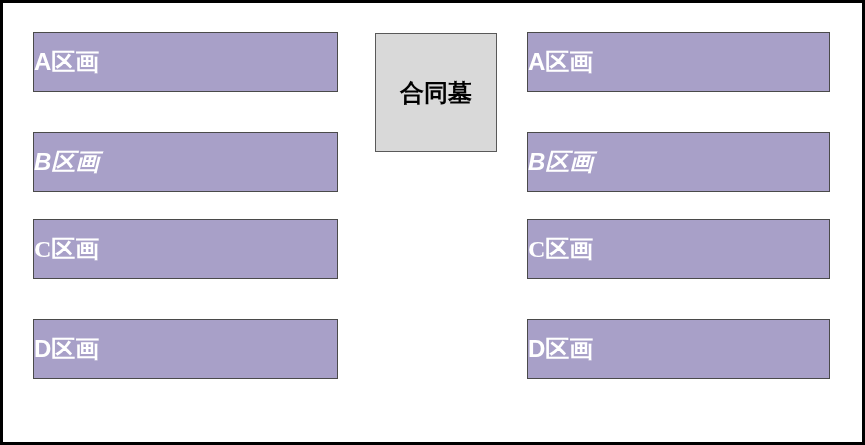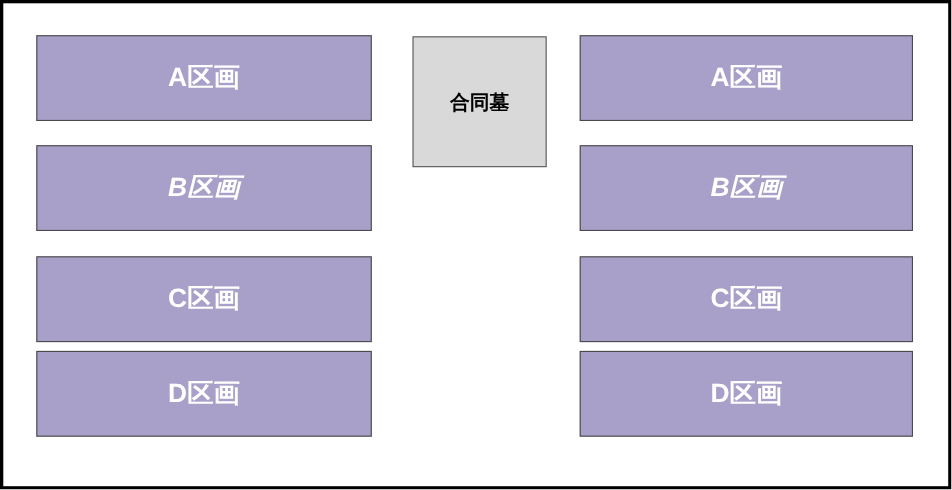--- a/index.html
+++ b/index.html
@@ -17,50 +17,49 @@
     background: var(--background, #ffffff);
     overflow: hidden;
   }
   .section {
     position: absolute;
     box-sizing: border-box;
     background: var(--section-fill, #a8a0c8);
     border: 1px solid var(--section-border, #4a4a4a);
     display: flex;
     align-items: center;
-    justify-content: center;
     width: 305px;
-    height: 78px;
+    height: 60px;
   }
   .section .label {
     color: var(--section-text, #ffffff);
     font-size: 24px;
     font-weight: bold;
     line-height: 1;
     white-space: nowrap;
   }
   .col-left  { left: 30px; }
   .col-right { left: 524px; width: 303px; }
   .row-a { top: 29px; }
   .row-b { top: 129px; font-style: italic; }
-  .row-c { top: 230px; }
+  .row-c { top: 216px; font-family: Liberation Serif, serif; }
   .row-d { top: 316px; }
 
   .landmark {
     position: absolute;
     box-sizing: border-box;
     background: var(--landmark-fill, #d9d9d9);
     border: 1.5px solid var(--landmark-border, #595959);
     display: flex;
     align-items: center;
     justify-content: center;
   }
   .landmark .label {
     color: var(--landmark-text, #000000);
-    font-size: 18px;
+    font-size: 24px;
     font-weight: bold;
     line-height: 1;
     white-space: nowrap;
   }
   .landmark-square {
     left: 372px;
     top: 30px;
     width: 122px;
     height: 119px;
   }

